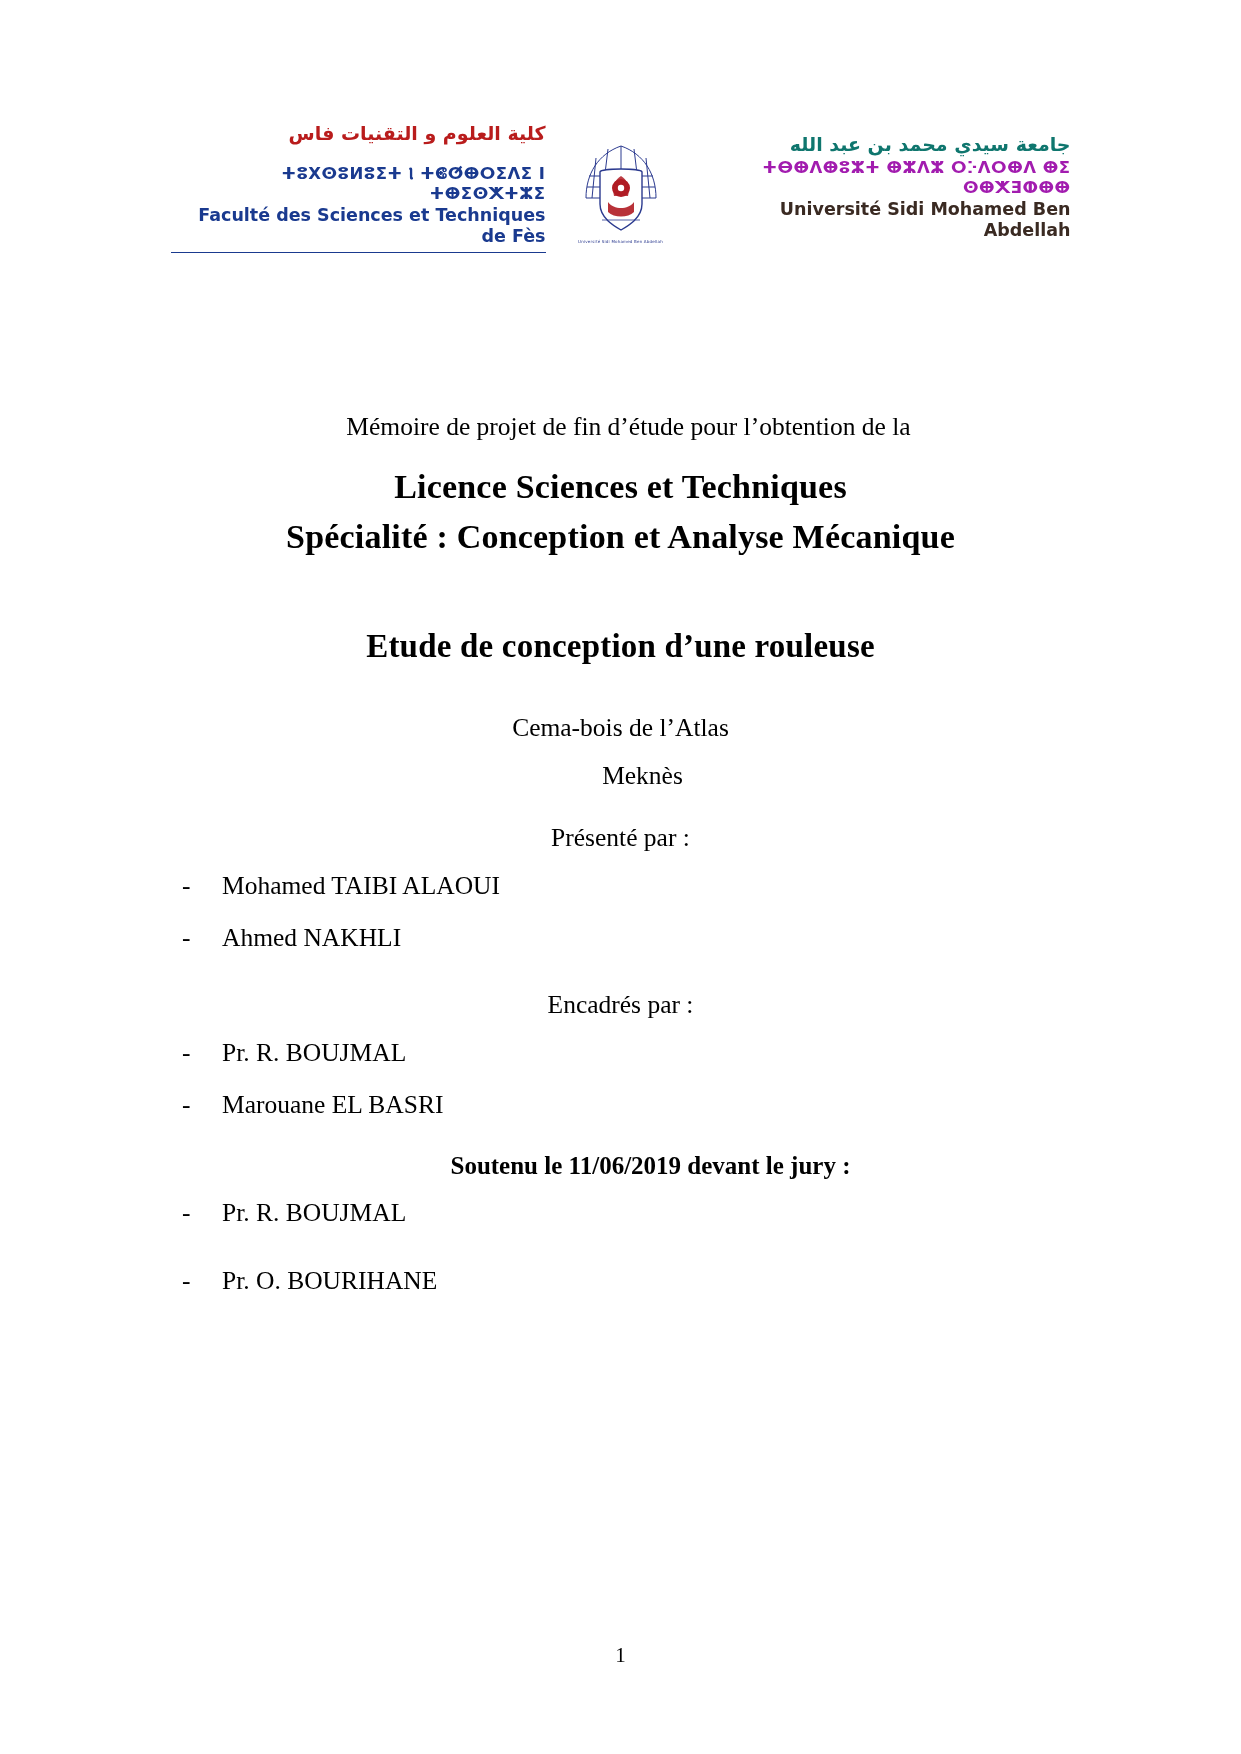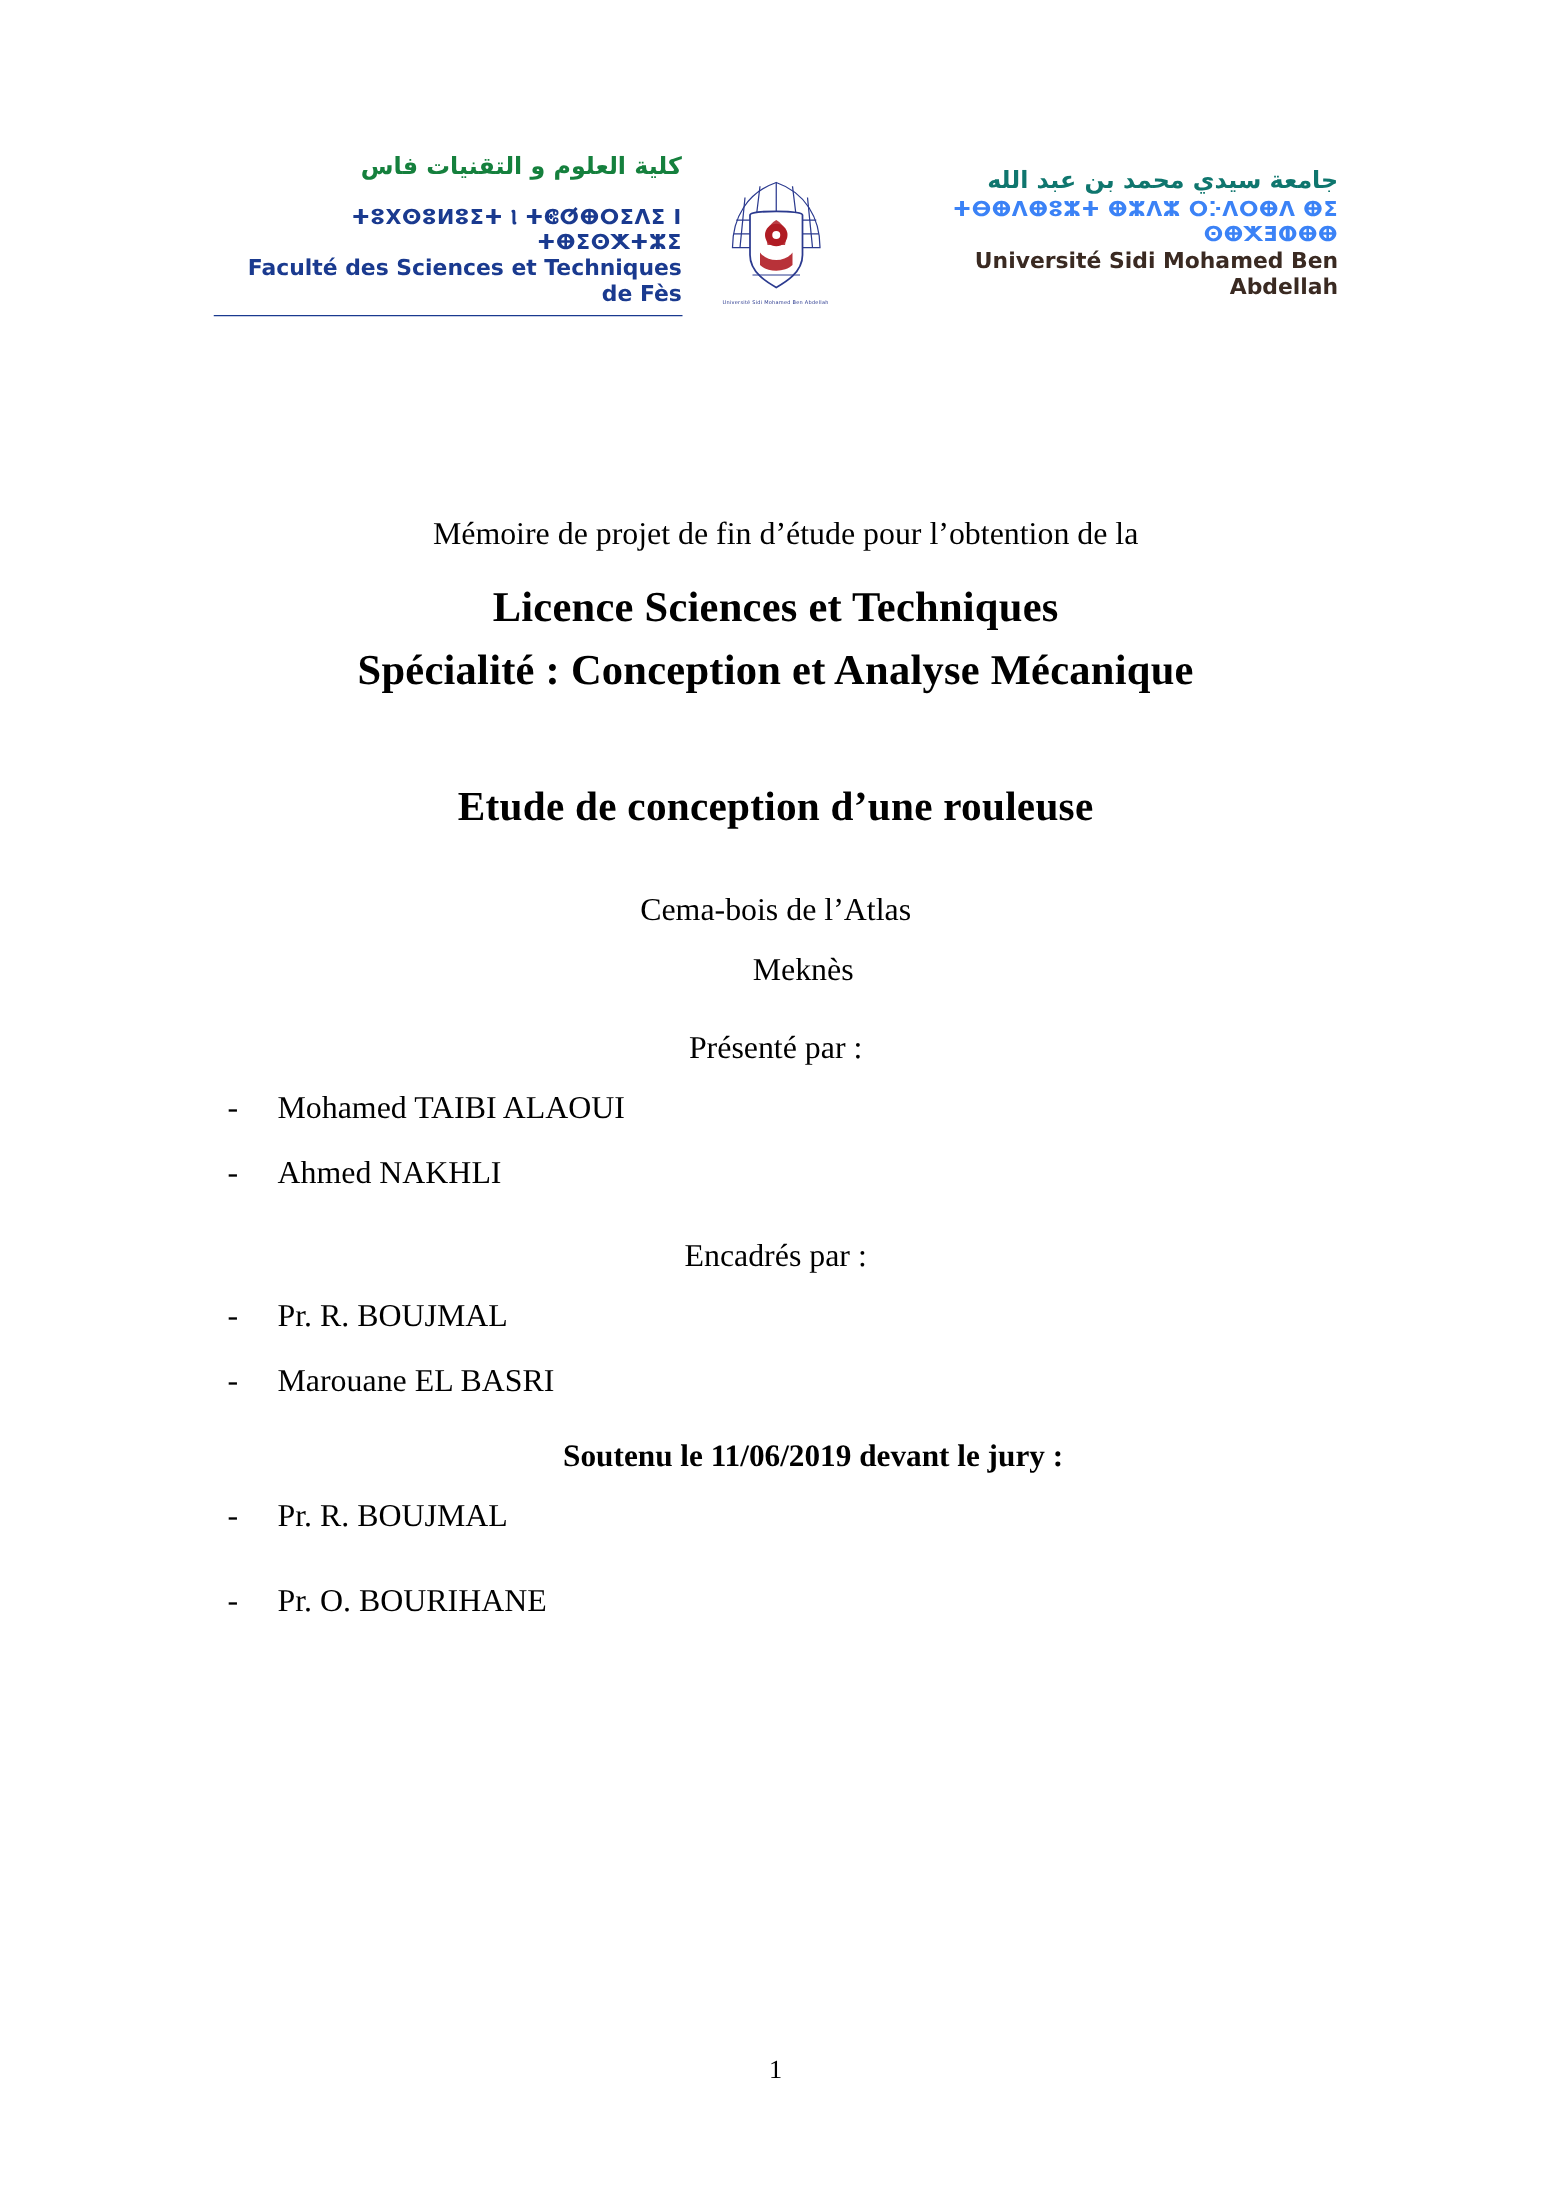--- a/index.html
+++ b/index.html
@@ -39,21 +39,21 @@
 
   .logo-left {
     text-align: right;
     line-height: 1.22;
     width: 375px;
   }
   .logo-left .ar {
     font-family: "DejaVu Sans", sans-serif;
     font-size: 19px;
     font-weight: bold;
-    color: #15803d;
+    color: #b91c1c;
     direction: rtl;
   }
   .logo-left .tif {
     font-family: "DejaVu Sans", sans-serif;
     font-size: 16.5px;
     font-weight: bold;
     color: #1a3a8f;
     letter-spacing: 0.5px;
     margin-top: 18px;
   }
@@ -98,21 +98,21 @@
     font-family: "DejaVu Sans", sans-serif;
     font-size: 19px;
     font-weight: bold;
     color: #0f766e;
     direction: rtl;
   }
   .logo-right .tif {
     font-family: "DejaVu Sans", sans-serif;
     font-size: 16.5px;
     font-weight: bold;
-    color: #3b82f6;
+    color: #a21caf;
     letter-spacing: 0.5px;
     margin-top: 1px;
   }
   .logo-right .fr {
     font-family: "DejaVu Sans", sans-serif;
     font-size: 17.5px;
     font-weight: bold;
     color: #3a2a22;
     margin-top: 1px;
   }

